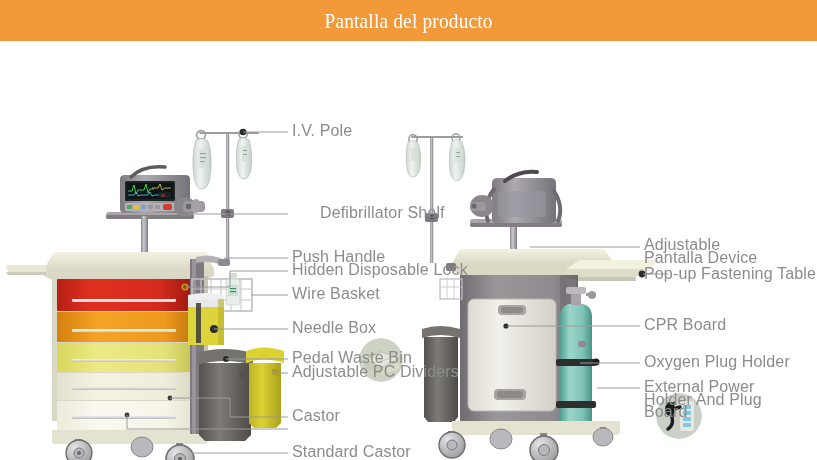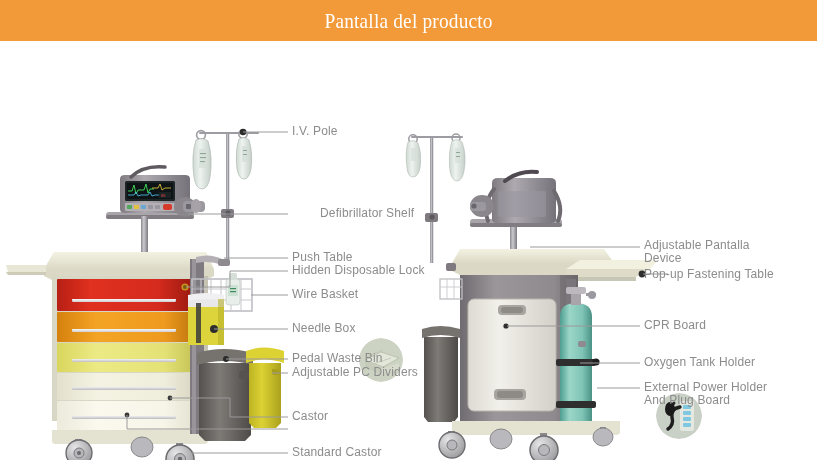--- a/index.html
+++ b/index.html
@@ -43,21 +43,21 @@
   }
   #art-layer {
     position: absolute;
     left: 0; top: 0; width: 817px; height: 419px;
   }
 
   
   .callout {
     position: absolute;
     font-family: "Liberation Sans", sans-serif;
-    font-size: 12px;
+    font-size: 16px;
     color: #8c8c8c;
     white-space: nowrap;
     line-height: 12.5px;
     letter-spacing: 0.15px;
   }
   .callout.two-line { white-space: normal; width: 120px; }
 
   
   .inset {
     position: absolute;
@@ -542,21 +542,21 @@
     <rect x="27" y="30" width="8" height="4" rx="1" fill="#7FC8E0"></rect>
     <path d="M24 14 q-10 2 -8 10 q2 8 -4 12" stroke="#1E1E1E" stroke-width="3.4" fill="none" stroke-linecap="round"></path>
     <path d="M18 10 q-6 6 -2 12" stroke="#2A2A2A" stroke-width="3" fill="none" stroke-linecap="round"></path>
     <ellipse cx="14" cy="16" rx="5" ry="7" fill="#1A1A1A"></ellipse>
   </svg>
 
   <div class="callout" style="left:292px; top:84px;">I.V. Pole</div>
 
   <div class="callout" style="left:292px; top:166px;padding-left:28px;">Defibrillator Shelf</div>
 
-  <div class="callout" style="left:292px; top:210px;">Push Table</div>
+  <div class="callout" style="left:292px; top:210px;">Push Handle</div>
 
   <div class="callout" style="left:292px; top:223px;">Hidden Disposable Lock</div>
 
   <div class="callout" style="left:292px; top:247px;">Wire Basket</div>
 
   <div class="callout" style="left:292px; top:281px;">Needle Box</div>
 
   <div class="callout" style="left:292px; top:311px;">Pedal Waste Bin</div>
 
   <div class="callout" style="left:292px; top:325px;text-align:right;">Adjustable PC Dividers</div>
@@ -564,17 +564,17 @@
   <div class="callout" style="left:292px; top:369px;">Castor</div>
 
   <div class="callout" style="left:292px; top:405px;">Standard Castor</div>
 
   <div class="callout two-line" style="left:644px; top:198px; width:118px;">Adjustable Pantalla Device</div>
 
   <div class="callout" style="left:644px; top:227px;">Pop-up Fastening Table</div>
 
   <div class="callout" style="left:644px; top:278px;">CPR Board</div>
 
-  <div class="callout" style="left:644px; top:315px;">Oxygen Tank Holder</div>
+  <div class="callout" style="left:644px; top:315px;">Oxygen Plug Holder</div>
 
   <div class="callout two-line" style="left:644px; top:340px; width:128px;">External Power Holder And Plug Board</div>
 
 </div>
 
 </body></html>

